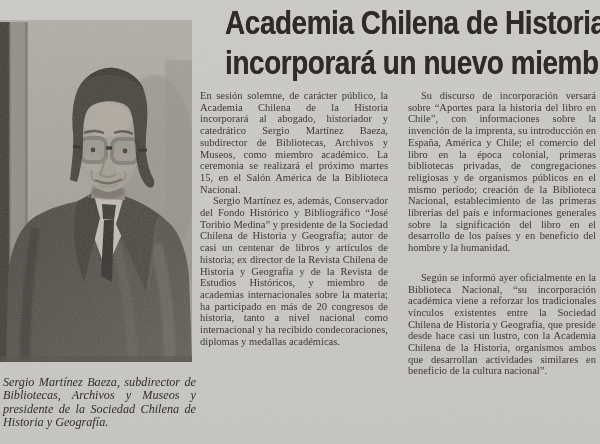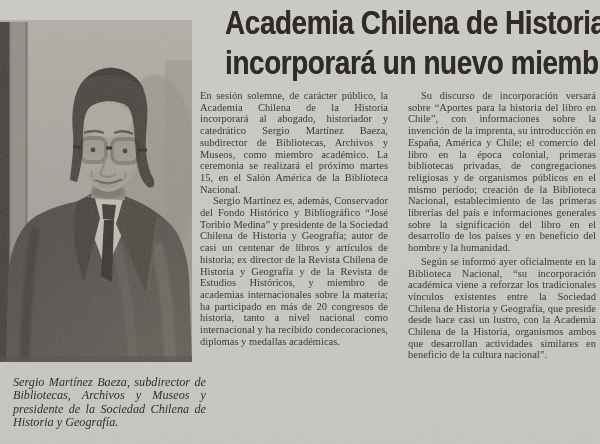--- a/index.html
+++ b/index.html
@@ -37,21 +37,21 @@
   .photo-wrap{
     position:absolute;left:0;top:20px;width:192px;height:342px;
     overflow:hidden;
   }
   .photo-wrap svg{
     display:block;
     filter:blur(.35px) contrast(.94) brightness(1.01);
   }
   
   .caption{
-    position:absolute;left:13px;top:376px;width:193px;
+    position:absolute;left:3px;top:376px;width:193px;
     font-style:italic;
     font-size:12.2px;
     line-height:13.3px;
     text-align:justify;
     color:#2e2b26;
   }
   
   .columns{
     position:absolute;left:200px;top:90px;width:396px;
     display:flex;gap:20px;
@@ -59,21 +59,21 @@
   .col{width:194px;}
   .col p{
     margin:0;
     font-size:10.5px;
     line-height:11.7px;
     text-align:justify;
     color:#3a3631;
   }
   .col p.indent{text-indent:13px;}
   .col-right p{margin-bottom:0;}
-  .col-right p + p{margin-top:2px;font-family:Liberation Serif, serif;}
+  .col-right p + p{margin-top:18px;font-family:Liberation Serif, serif;}
   
   .noise{
     position:absolute;inset:0;
     pointer-events:none;
     opacity:.05;
   }
 </style>
 </head>
 <body>
 

